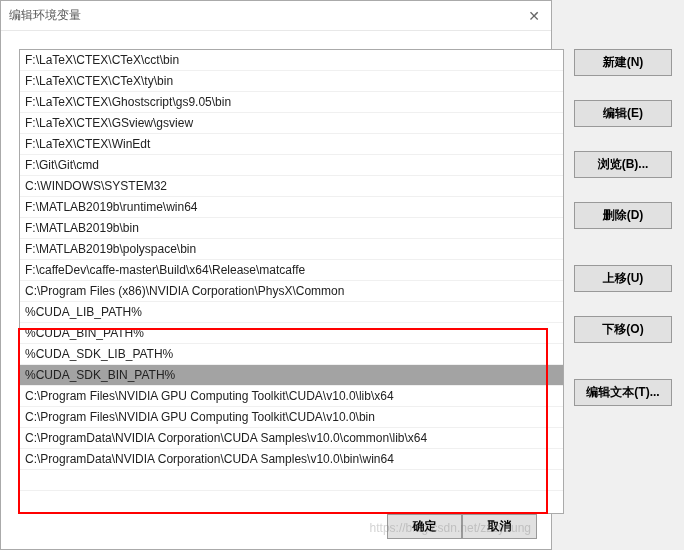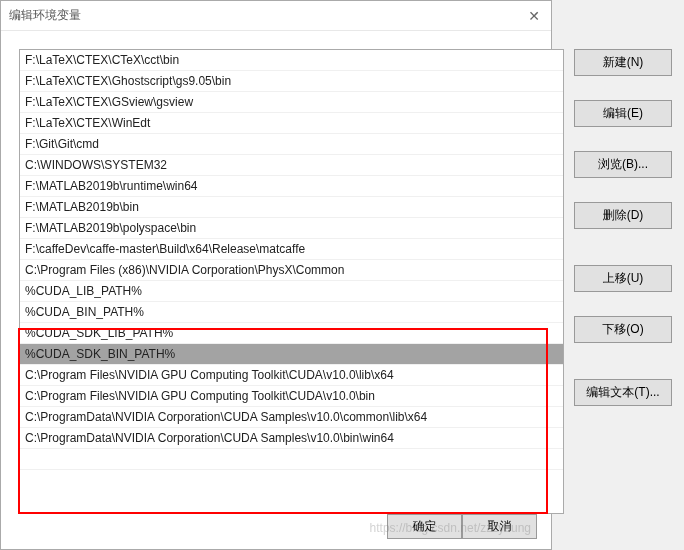--- a/index.html
+++ b/index.html
@@ -6,21 +6,21 @@
 body { font-family: "Microsoft YaHei", Segoe UI, sans-serif; font-size: 12px; background: #f0f0f0; width: 684px; height: 550px; overflow: hidden; position: relative; }
 .window { background: #fff; width: 552px; height: 550px; border: 1px solid #aaa; position: relative; }
 .titlebar { height: 30px; display: flex; align-items: center; justify-content: space-between; padding: 0 8px; background: #fff; color: #555; border-bottom: 1px solid #e8e8e8; }
 .titlebar .title { font-size: 12px; }
 .close-x { width: 18px; height: 18px; display: flex; align-items: center; justify-content: center; color: #666; font-size: 14px; cursor: pointer; }
 .content { position: absolute; top: 30px; left: 0; right: 0; bottom: 0; padding: 18px 14px 0 18px; }
 .listarea { position: absolute; left: 18px; top: 18px; width: 545px; height: 465px; border: 1px solid #aaa; overflow-y: scroll; background: #fff; }
 .list-item { height: 21px; line-height: 21px; padding: 0 5px; border-bottom: 1px solid #f0f0f0; color: #222; white-space: nowrap; overflow: hidden; cursor: pointer; }
 .list-item.selected { background: #a3a3a3; }
 .side-buttons { position: absolute; left: 573px; top: 18px; width: 98px; display: flex; flex-direction: column; }
-.btn { height: 27px; border: 1px solid #999; background: #e1e1e1; color: #000; font-size: 12px; margin-bottom: 8px; cursor: pointer; display: flex; align-items: center; justify-content: center; }
+.btn { height: 27px; border: 1px solid #999; background: #e1e1e1; color: #000; font-size: 12px; margin-bottom: 8px; cursor: pointer; display: flex; align-items: center; justify-content: center; font-weight: bold; }
 .gap { height: 28px; }
 .gap-sm { height: 16px; }
 .footer { position: absolute; right: 14px; bottom: 10px; display: flex; }
 .btn.footer-btn { width: 75px; height: 25px; margin-bottom: 0; }
 .highlight-box { position: absolute; left: 17px; top: 297px; width: 530px; height: 186px; border: 2px solid red; pointer-events: none; z-index: 5; }
 .watermark { position: absolute; right: 20px; bottom: 14px; color: rgba(130,130,130,0.35); font-size: 12px; pointer-events: none; z-index: 6; }
 
 .listarea::-webkit-scrollbar { width: 16px; }
 .listarea::-webkit-scrollbar-track { background: #f0f0f0; }
 .listarea::-webkit-scrollbar-thumb { background: #c2c2c2; border: 1px solid #a0a0a0; }
@@ -31,20 +31,21 @@
 <div class="window">
   <div class="titlebar">
     <span class="title">编辑环境变量</span>
     <span class="close-x">✕</span>
   </div>
 
   <div class="content">
 
     <div class="listarea" id="listarea">
         <div class="list-item">F:\LaTeX\CTEX\CTeX\cct\bin</div>
+        <div class="list-item">F:\LaTeX\CTEX\CTeX\ty\bin</div>
         <div class="list-item">F:\LaTeX\CTEX\Ghostscript\gs9.05\bin</div>
         <div class="list-item">F:\LaTeX\CTEX\GSview\gsview</div>
         <div class="list-item">F:\LaTeX\CTEX\WinEdt</div>
         <div class="list-item">F:\Git\Git\cmd</div>
         <div class="list-item">C:\WINDOWS\SYSTEM32</div>
         <div class="list-item">F:\MATLAB2019b\runtime\win64</div>
         <div class="list-item">F:\MATLAB2019b\bin</div>
         <div class="list-item">F:\MATLAB2019b\polyspace\bin</div>
         <div class="list-item">F:\caffeDev\caffe-master\Build\x64\Release\matcaffe</div>
         <div class="list-item">C:\Program Files (x86)\NVIDIA Corporation\PhysX\Common</div>

